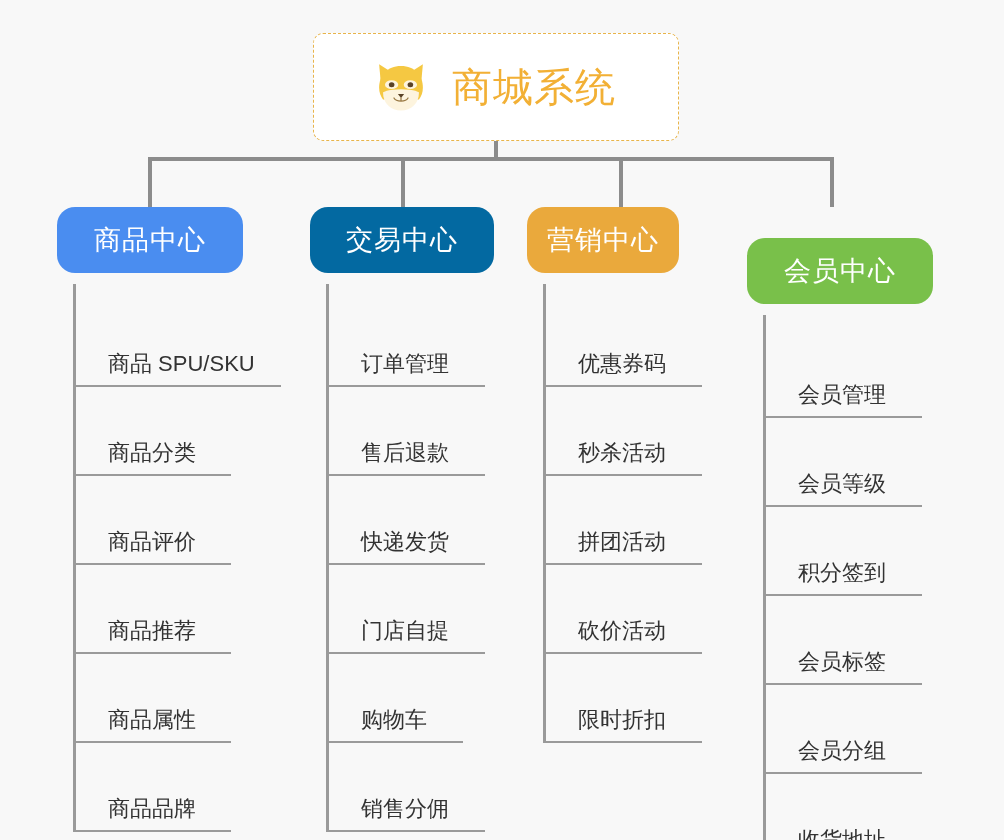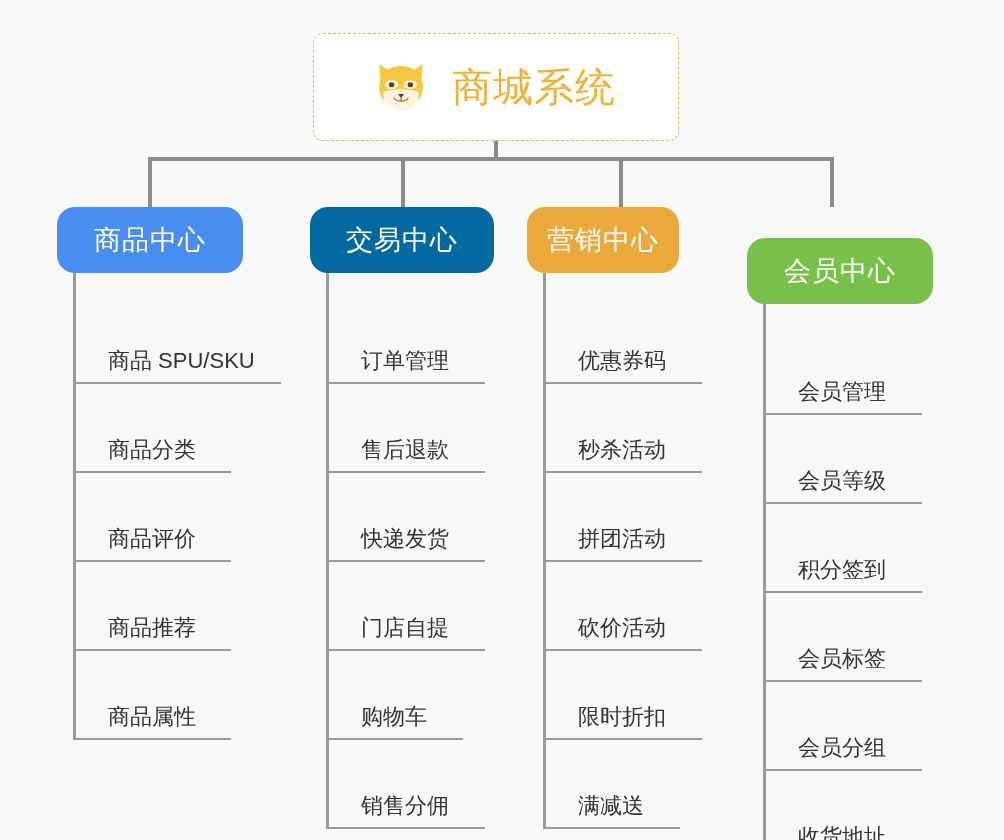--- a/index.html
+++ b/index.html
@@ -83,22 +83,22 @@
     white-space: nowrap;
   }
   .cat-1 .cat-header { width: 186px; background: #4a8df0; }
   .cat-2 .cat-header { width: 184px; background: #0369a1; }
   .cat-3 .cat-header { width: 152px; background: #eaa93c; }
   .cat-4 .cat-header { width: 186px; background: #79c04a; margin-top: 31px; }
 
   
   .leaf-list {
     position: relative;
-    margin-top: 0;
-    padding-top: 22px;
+    margin-top: 11px;
+    padding-top: 14px;
     border-left: 3px solid #9a9a9a;
     margin-left: 16px;
   }
 
   .leaf-item {
     position: relative;
     height: 89px;
     display: flex;
     align-items: flex-end;
     padding-left: 32px;
@@ -188,20 +188,24 @@
         <div class="leaf-rule"></div>
       </div>
       <div class="leaf-item">
         <span class="leaf-label">商品推荐</span>
         <div class="leaf-rule"></div>
       </div>
       <div class="leaf-item">
         <span class="leaf-label">商品属性</span>
         <div class="leaf-rule"></div>
       </div>
+      <div class="leaf-item">
+        <span class="leaf-label">商品品牌</span>
+        <div class="leaf-rule"></div>
+      </div>
     </div>
   </div>
 
   <div class="column col-2 cat-2">
     <div class="cat-header">
       <span>交易中心</span>
     </div>
     <div class="leaf-list">
       <div class="leaf-item">
         <span class="leaf-label">订单管理</span>
@@ -248,24 +252,20 @@
         <div class="leaf-rule"></div>
       </div>
       <div class="leaf-item">
         <span class="leaf-label">砍价活动</span>
         <div class="leaf-rule"></div>
       </div>
       <div class="leaf-item">
         <span class="leaf-label">限时折扣</span>
         <div class="leaf-rule"></div>
       </div>
-      <div class="leaf-item">
-        <span class="leaf-label">满减送</span>
-        <div class="leaf-rule"></div>
-      </div>
     </div>
   </div>
 
   <div class="column col-4 cat-4">
     <div class="cat-header">
       <span>会员中心</span>
     </div>
     <div class="leaf-list">
       <div class="leaf-item">
         <span class="leaf-label">会员管理</span>

